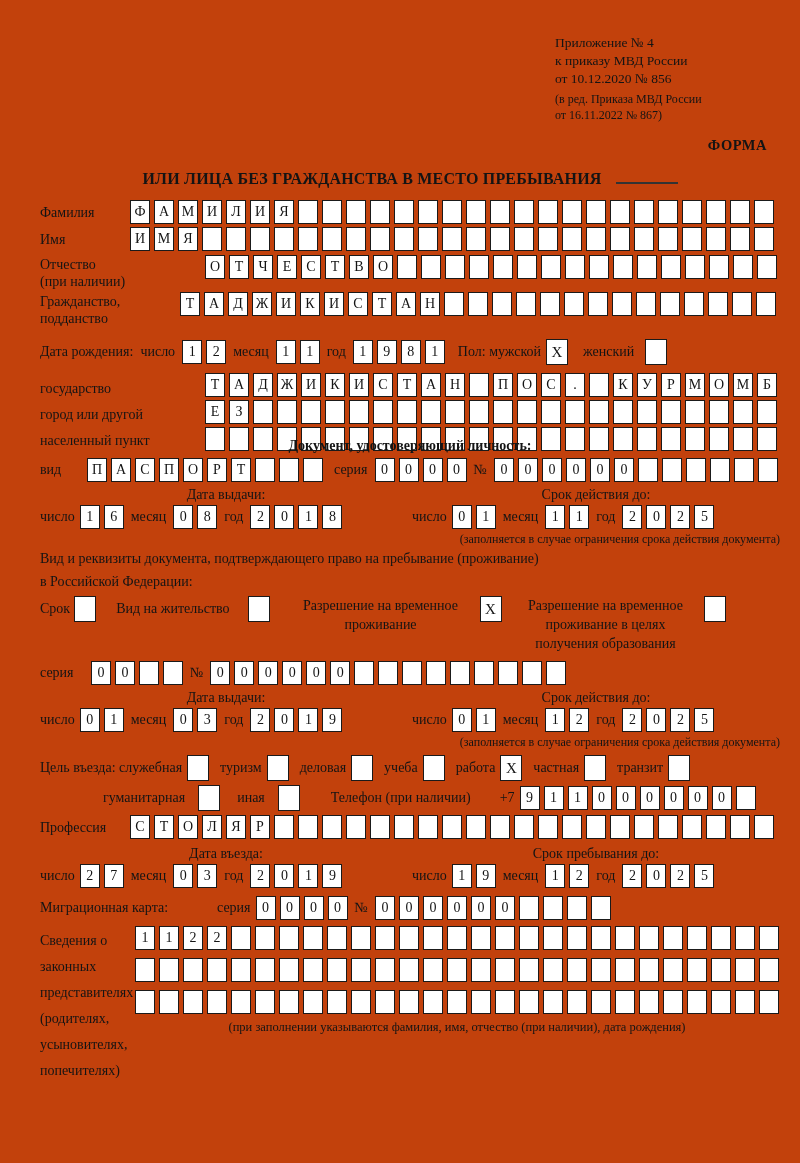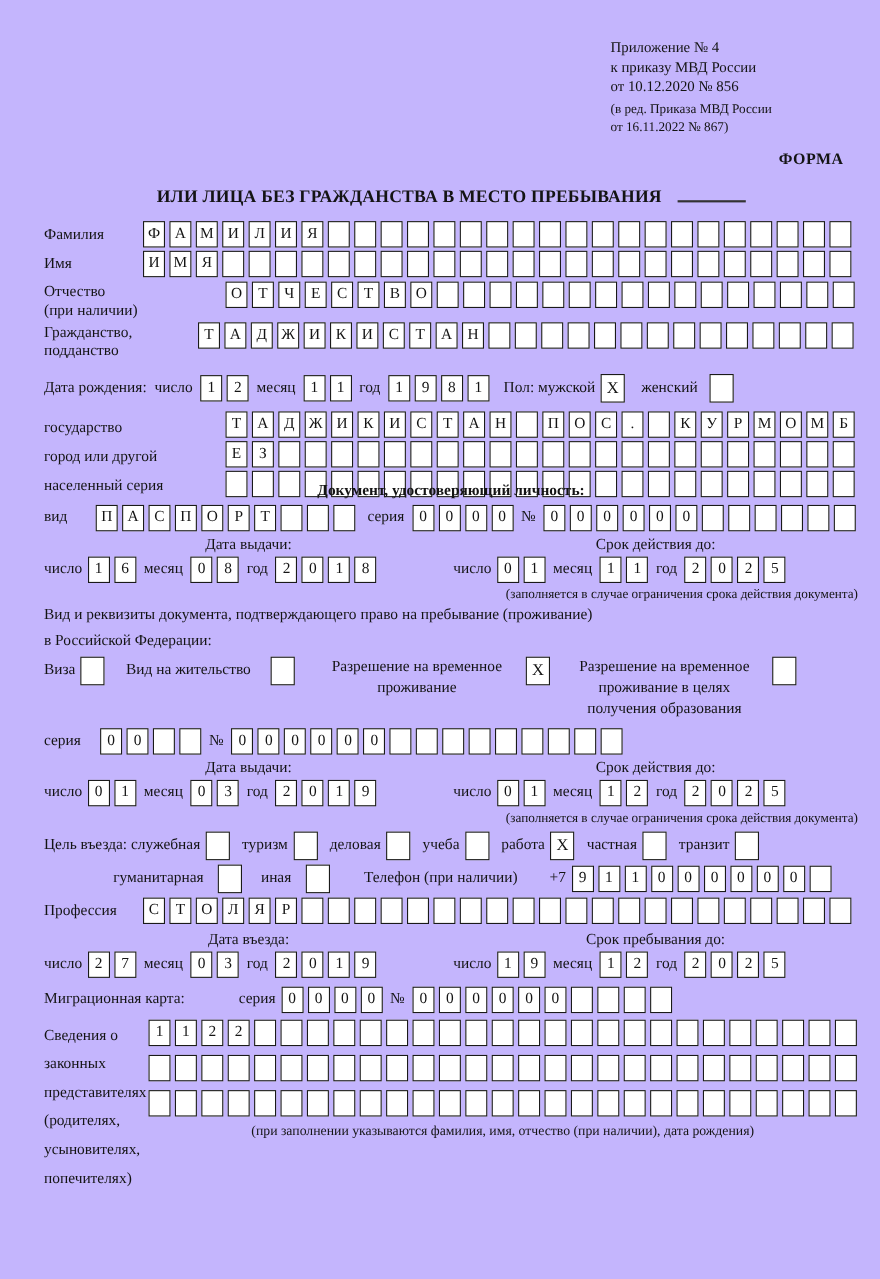--- a/index.html
+++ b/index.html
@@ -1,20 +1,20 @@
 <!DOCTYPE html>
 <html><head>
 <meta charset="utf-8">
 <style>
   html,body{margin:0;padding:0;background:#e8e8e8;}
   .page{
     position:relative;
     width:800px;height:1163px;
     margin:0 auto;
-    background:#c4b5fd;
+    background:#c2410c;
     box-sizing:border-box;
     padding:34px 20px 8px 40px;
     font-family:"Liberation Serif","DejaVu Serif",serif;
     color:#141414;
     overflow:hidden;
     font-size:14px;
   }
   .hdr{width:212px;margin-left:auto;margin-right:13px;font-size:13.5px;line-height:18px;}
   .hdr-ed{width:212px;margin-left:auto;margin-right:13px;font-size:12px;line-height:16px;margin-top:3px;}
   .forma{text-align:right;margin-right:13px;font-weight:bold;font-size:14.5px;margin-top:14px;letter-spacing:.5px;}
@@ -231,21 +231,21 @@
       <span class="cb">X</span>
       <span style="margin-left:10px">женский</span>
       <span class="cb" style="margin-left:6px"></span>
     </div>
   </div>
 
   <div class="row mt8">
     <div class="lbl2 bp-lbl" style="width:165px;padding-top:3px">
       <div>государство</div>
       <div>город или другой</div>
-      <div>населенный серия</div>
+      <div>населенный пункт</div>
     </div>
     <div>
       <div class="cells">
           <span class="cell">Т</span>
           <span class="cell">А</span>
           <span class="cell">Д</span>
           <span class="cell">Ж</span>
           <span class="cell">И</span>
           <span class="cell">К</span>
           <span class="cell">И</span>
@@ -409,21 +409,21 @@
           </span>
       </div>
     </div>
   </div>
   <div class="note">(заполняется в случае ограничения срока действия документа)</div>
 
   <div class="txtline mt6">Вид и реквизиты документа, подтверждающего право на пребывание (проживание)</div>
   <div class="txtline">в Российской Федерации:</div>
 
   <div class="row mt4">
-    <span style="padding-top:5px">Виза</span>
+    <span style="padding-top:5px">Срок</span>
     <span class="cb" style="margin-left:4px"></span>
     <span style="margin-left:20px;padding-top:5px">Вид на жительство</span>
     <span class="cb" style="margin-left:18px"></span>
     <span class="opt-center" style="margin-left:22px;width:178px">
       <span>Разрешение на временное</span><br>
       <span>проживание</span>
     </span>
     <span class="cb" style="margin-left:10px">X</span>
     <span class="opt-center" style="margin-left:14px;width:180px">
       <span>Разрешение на временное</span><br>

